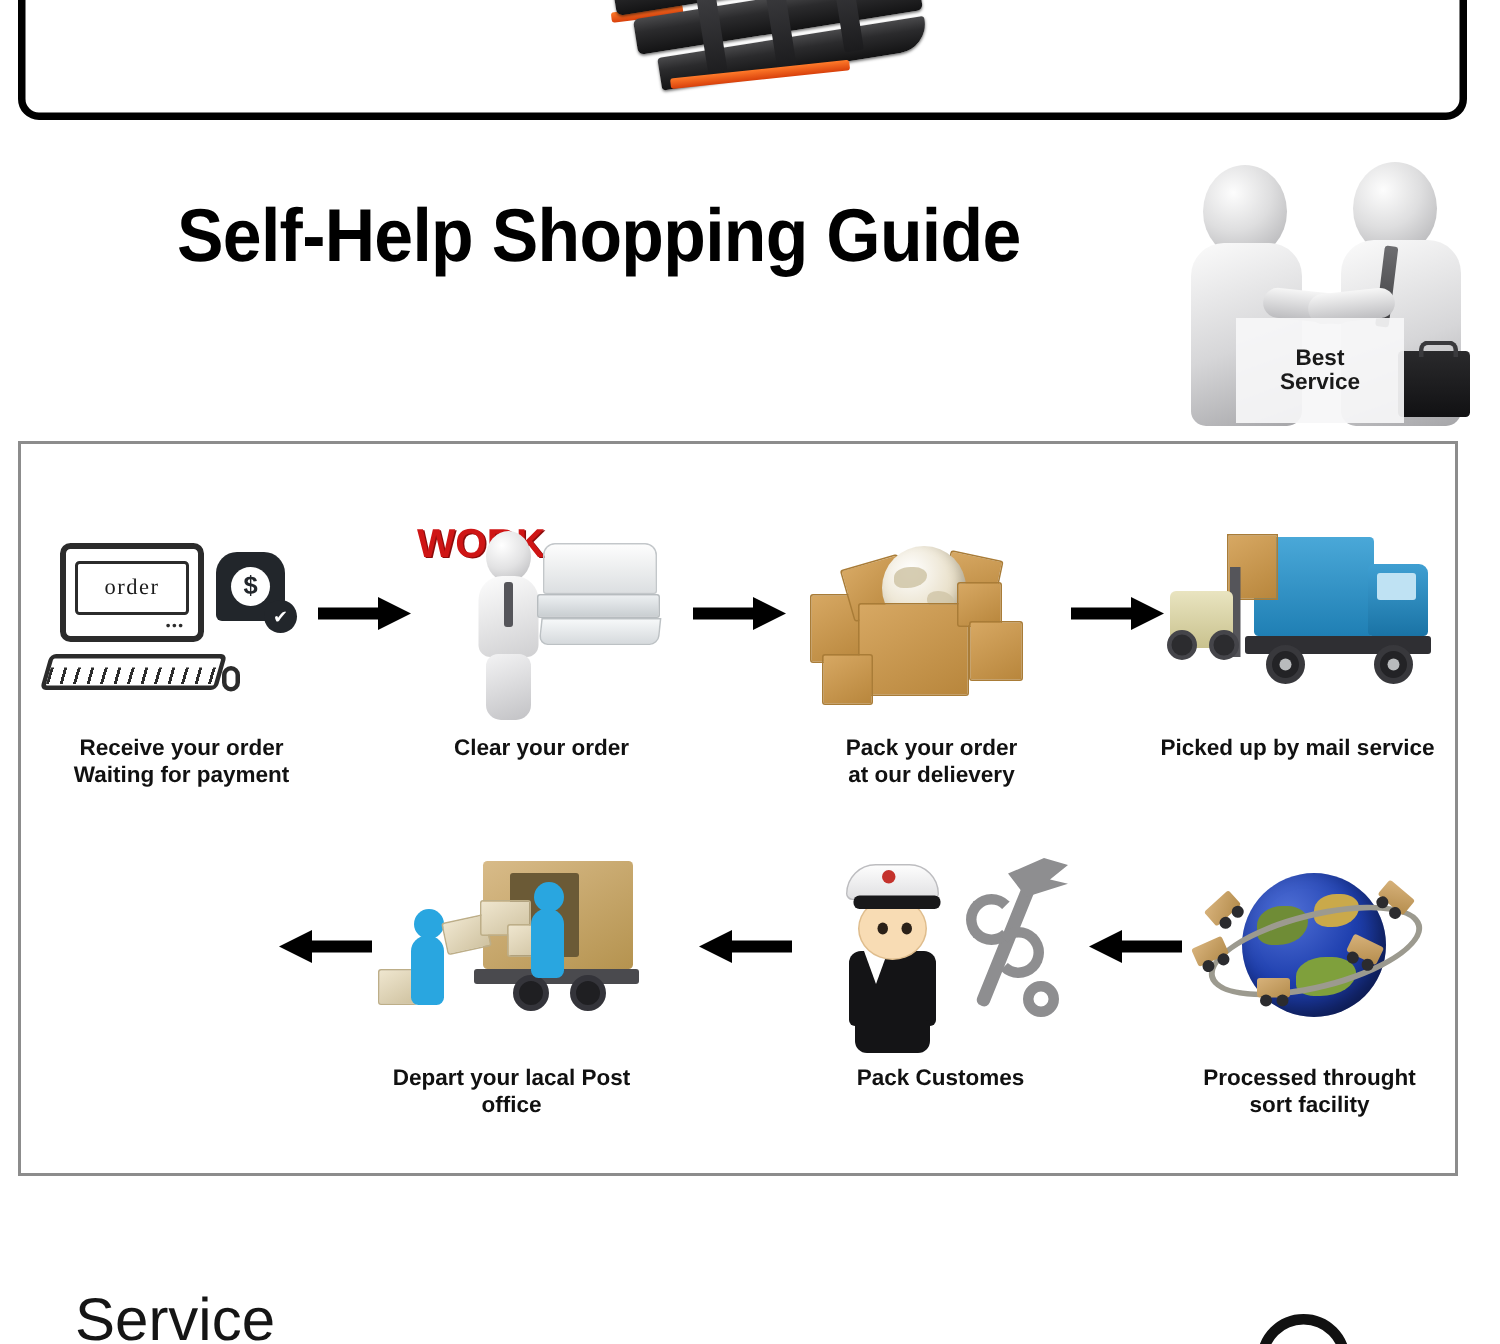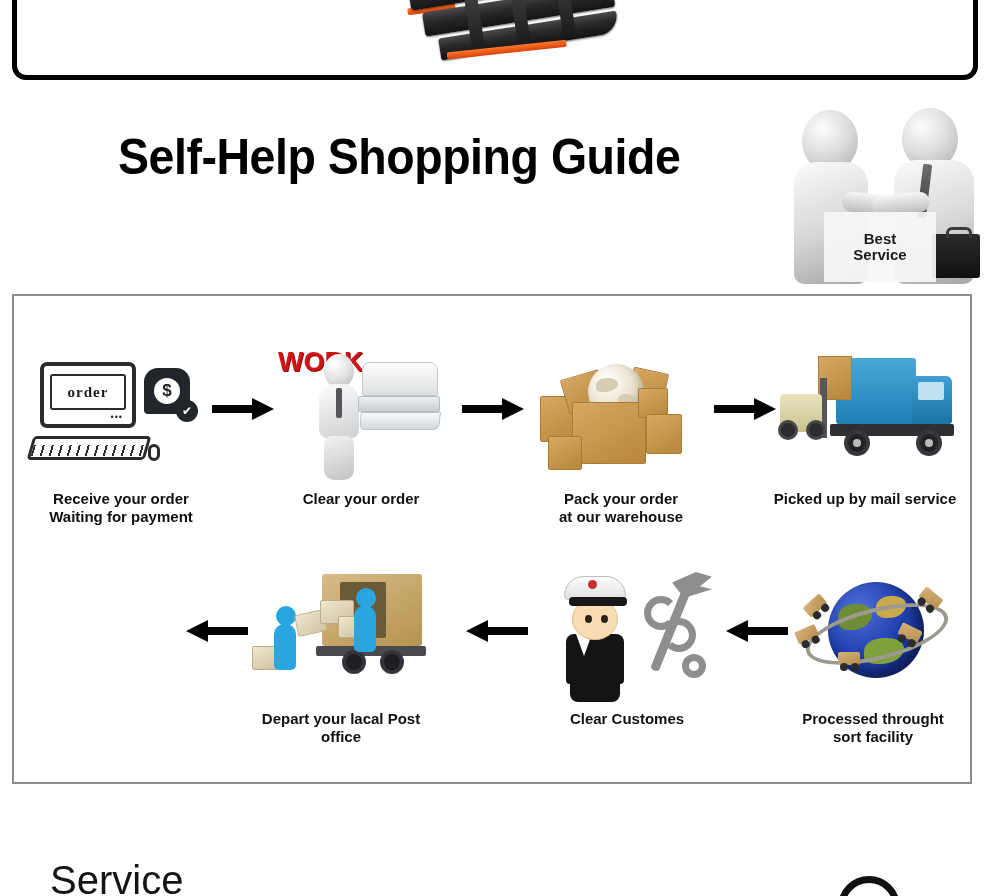--- a/index.html
+++ b/index.html
@@ -149,21 +149,21 @@
 
   
   .monitor {
     position: absolute; left: 14px; top: 18px; width: 96px; height: 66px;
     border: 4px solid #2b2b2b; border-radius: 7px; background: #fff;
   }
   .monitor .screen-txt {
     position: absolute; inset: 8px 6px 14px 6px;
     border: 2px solid #2b2b2b; border-radius: 3px;
     display: flex; align-items: center; justify-content: center;
-    font-size: 15px; font-weight: 700; font-family: "Liberation Serif", serif;
+    font-size: 15px; font-weight: 400; font-family: "Liberation Serif", serif;
     color: #1b1b1b; letter-spacing: 1px;
   }
   .monitor .dots {
     position: absolute; right: 9px; bottom: 2px; font-size: 9px; color: #2b2b2b;
     letter-spacing: 1px;
   }
   .keyboard {
     position: absolute; left: 4px; top: 92px; width: 118px; height: 24px;
     border: 3px solid #2b2b2b; border-radius: 4px; background: #fff;
     transform: skewX(-16deg);
@@ -594,21 +594,21 @@
           <div class="cbox s1"></div>
           <div class="cbox lid1"></div>
           <div class="cbox lid2"></div>
           <div class="globe-pack"></div>
           <div class="cbox big"></div>
           <div class="cbox s4"></div>
           <div class="cbox s3"></div>
           <div class="cbox s2"></div>
         </div>
         <div class="caption">Pack your order
-at our warehouse</div>
+at our delievery</div>
       </div>
 
       <div class="arrow right" style="left:700px; top:92px;">
         <div class="shaft"></div>
         <div class="head"></div>
       </div>
 
       <div class="step" style="left:756px; top:38px;">
         <div class="art">
           <div class="truck-body"></div>
@@ -681,21 +681,21 @@
             <div class="shirt"></div>
             <div class="legs"></div>
             <div class="face">
               <div class="eye l"></div>
               <div class="eye r"></div>
             </div>
             <div class="cap"></div>
             <div class="badge"></div>
           </div>
         </div>
-        <div class="caption">Clear Customes</div>
+        <div class="caption">Pack Customes</div>
       </div>
 
       <div class="arrow left" style="left:712px; top:76px;">
         <div class="shaft"></div>
         <div class="head"></div>
       </div>
 
       <div class="step" style="left:764px; top:20px;">
         <div class="art">
           <div class="earth">

